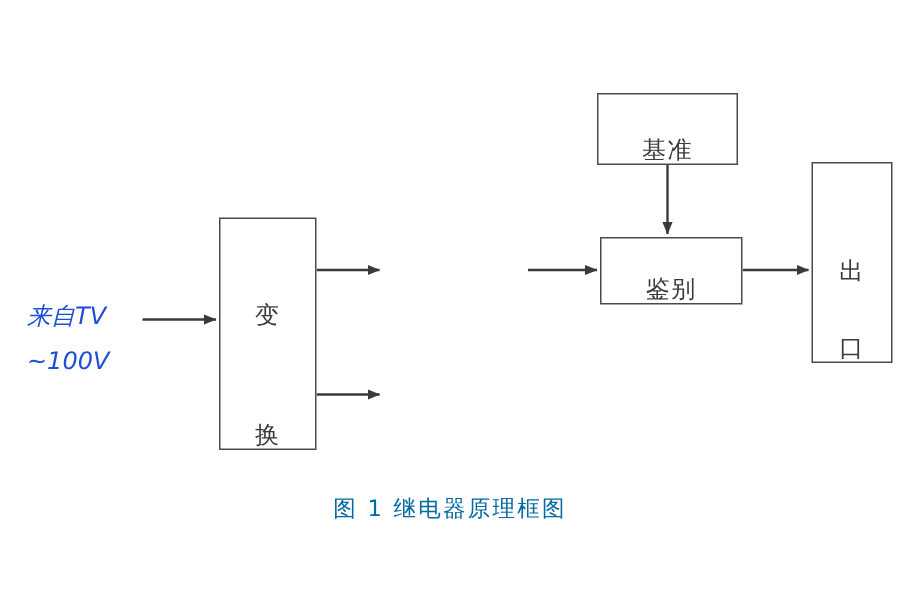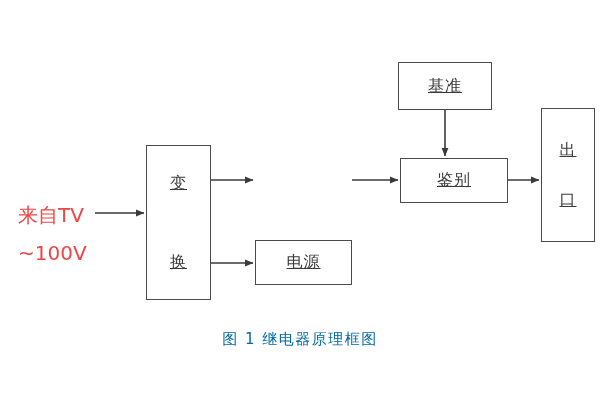--- a/index.html
+++ b/index.html
@@ -23,23 +23,22 @@
     width: 600px;
     height: 400px;
   }
 
   .node-box {
     position: absolute;
     box-sizing: border-box;
     border: 1.6px solid #4a4a4a;
     background: #ffffff;
     display: flex;
-    align-items: center;
+    align-items: flex-end;
     justify-content: center;
-    text-decoration: underline;
   }
 
   .node-label {
     font-size: 16px;
     letter-spacing: 1px;
     color: #3a3a3a;
     line-height: 1.15;
     text-align: center;
     white-space: pre-line;
     user-select: none;
@@ -54,25 +53,26 @@
   }
   .node-box.tall-out .node-label {
     display: flex;
     flex-direction: column;
     justify-content: space-between;
     height: 52%;
   }
 
   .source-label {
     position: absolute;
-    font-size: 20px;
-    color: #ef4444;
+    font-size: 16px;
+    color: #1d4ed8;
     line-height: 1.9;
     white-space: pre-line;
     user-select: none;
+    font-style: italic;
   }
 
   .caption {
     position: absolute;
     width: 100%;
     text-align: center;
     font-size: 15px;
     color: #0369a1;
     letter-spacing: 1.5px;
     user-select: none;
@@ -121,29 +121,26 @@
   </svg>
 
   <div class="source-label" style="left:18px; top:196px;">来自TV
 ~100V</div>
 
   <div class="node-box tall" style="left:146px; top:145px; width:65px; height:155px;">
     <span class="node-label"><span>变</span><span>换</span></span>
   </div>
 
 
-  <div class="node-box" style="left:255px; top:240px; width:97px; height:45px;">
-    <span class="node-label">电源</span>
-  </div>
 
   <div class="node-box" style="left:398px; top:62px; width:94px; height:48px;">
     <span class="node-label">基准</span>
   </div>
 
-  <div class="node-box" style="left:400px; top:158px; width:108px; height:45px;">
+  <div class="node-box" style="left:400px; top:158px; width:95px; height:45px;">
     <span class="node-label">鉴别</span>
   </div>
 
   <div class="node-box tall-out" style="left:541px; top:108px; width:54px; height:134px;">
     <span class="node-label"><span>出</span><span>口</span></span>
   </div>
 
   <div class="caption" style="top:330px;">图 1  继电器原理框图</div>
 
 </div>

